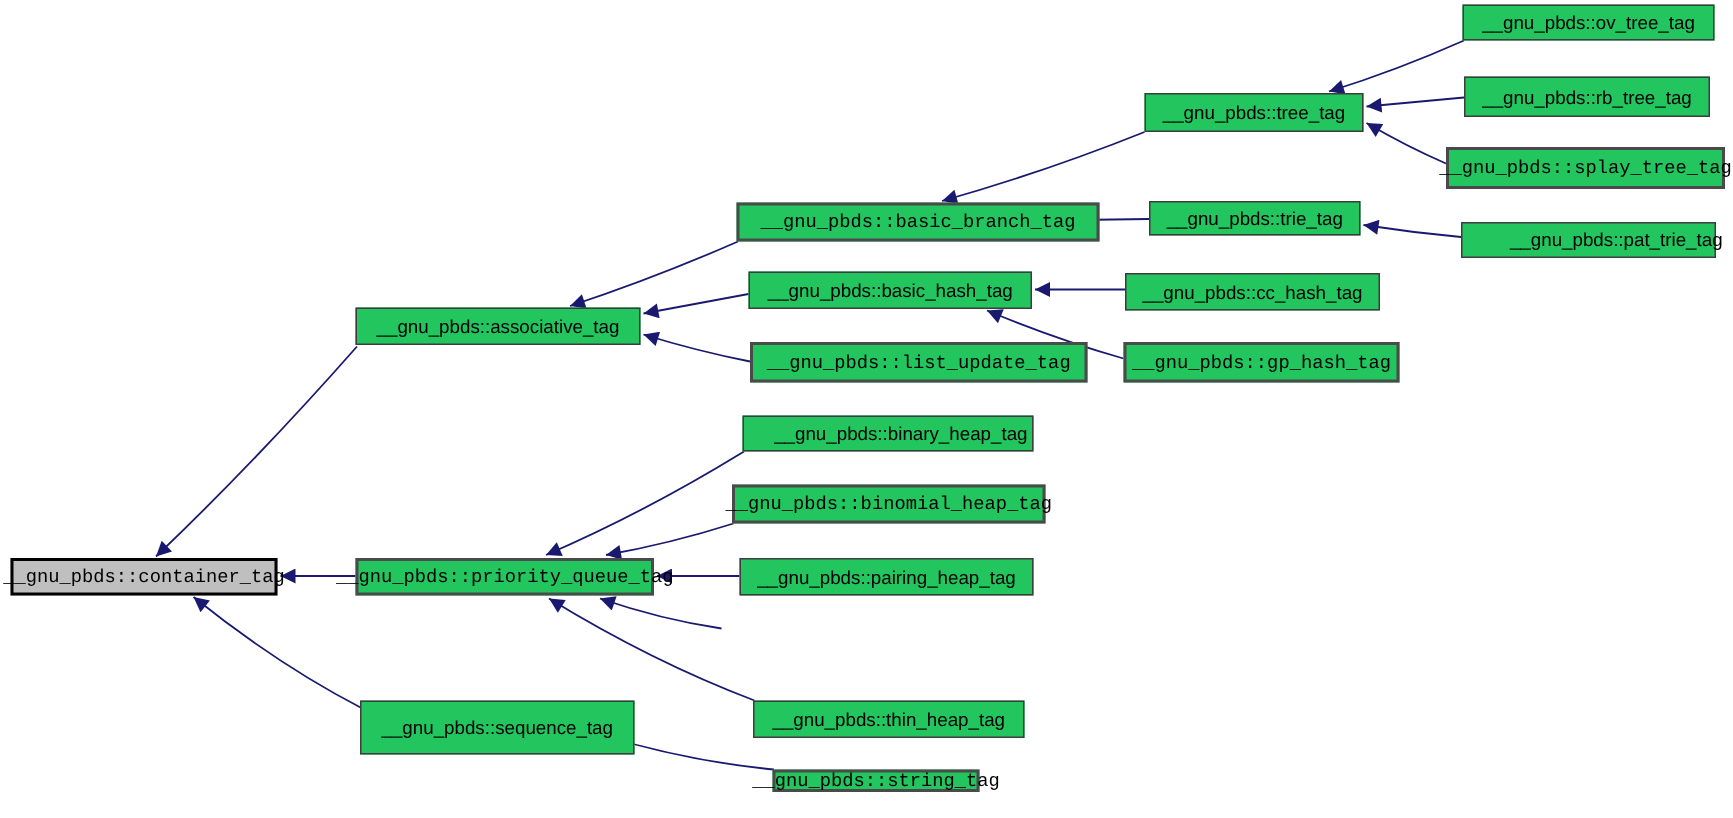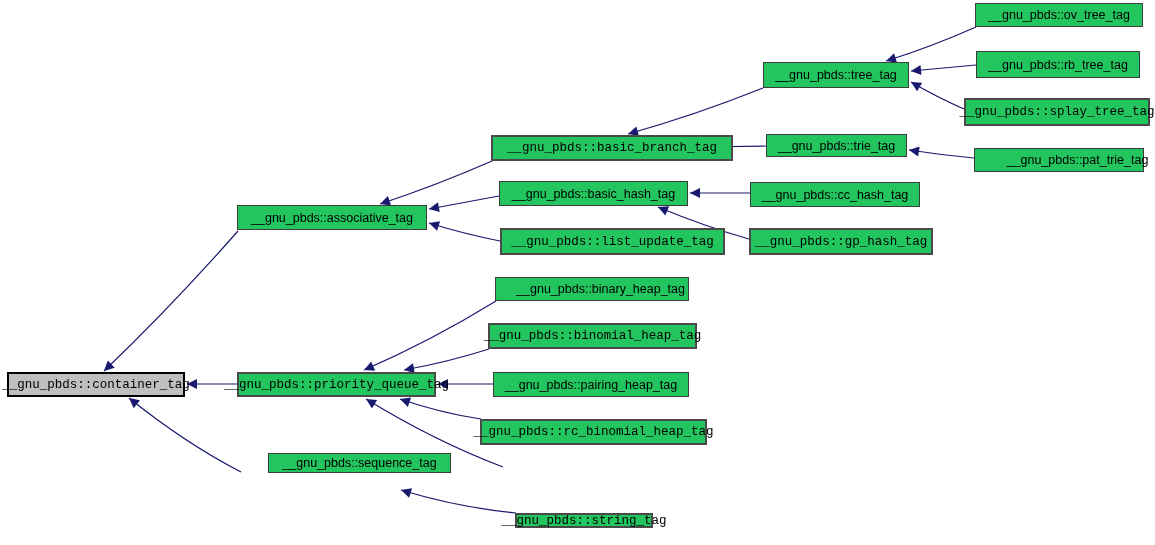--- a/index.html
+++ b/index.html
@@ -83,43 +83,43 @@
 
 <div class="node highlighted bold" style="left: 7px; top: 372px; width: 178px; height: 25px;">
       <span>__gnu_pbds::container_tag</span>
     </div>
     <div class="node" style="left: 237px; top: 205px; width: 190px; height: 25px;">
       <span>__gnu_pbds::associative_tag</span>
     </div>
     <div class="node bold" style="left: 237px; top: 372px; width: 199px; height: 25px;">
       <span>__gnu_pbds::priority_queue_tag</span>
     </div>
-    <div class="node" style="left: 240px; top: 453px; width: 183px; height: 20px; margin-left: 28px;">
+    <div class="node" style="left: 240px; top: 467px; width: 183px; height: 36px;">
       <span>__gnu_pbds::sequence_tag</span>
     </div>
     <div class="node bold" style="left: 491px; top: 135px; width: 242px; height: 26px; justify-content: center;">
       <span>__gnu_pbds::basic_branch_tag</span>
     </div>
     <div class="node" style="left: 499px; top: 181px; width: 189px; height: 25px;">
       <span>__gnu_pbds::basic_hash_tag</span>
     </div>
     <div class="node bold" style="left: 500px; top: 228px; width: 225px; height: 27px;">
       <span>__gnu_pbds::list_update_tag</span>
     </div>
     <div class="node" style="left: 495px; top: 277px; width: 194px; height: 24px; justify-content: flex-end;">
       <span>__gnu_pbds::binary_heap_tag</span>
     </div>
     <div class="node bold" style="left: 488px; top: 323px; width: 209px; height: 26px;">
       <span>__gnu_pbds::binomial_heap_tag</span>
     </div>
     <div class="node" style="left: 493px; top: 372px; width: 196px; height: 25px;">
       <span>__gnu_pbds::pairing_heap_tag</span>
     </div>
-    <div class="node bold" style="left: 480px; top: 419px; width: 227px; height: 26px;">
-      <span>__gnu_pbds::rc_binomial_heap_tag</span>
+    <div class="node" style="left: 502px; top: 467px; width: 181px; height: 25px;">
+      <span>__gnu_pbds::thin_heap_tag</span>
     </div>
     <div class="node bold" style="left: 515px; top: 513px; width: 138px; height: 15px;">
       <span>__gnu_pbds::string_tag</span>
     </div>
     <div class="node" style="left: 763px; top: 62px; width: 146px; height: 26px;">
       <span>__gnu_pbds::tree_tag</span>
     </div>
     <div class="node" style="left: 766px; top: 134px; width: 141px; height: 23px; text-align: right;">
       <span>__gnu_pbds::trie_tag</span>
     </div>

